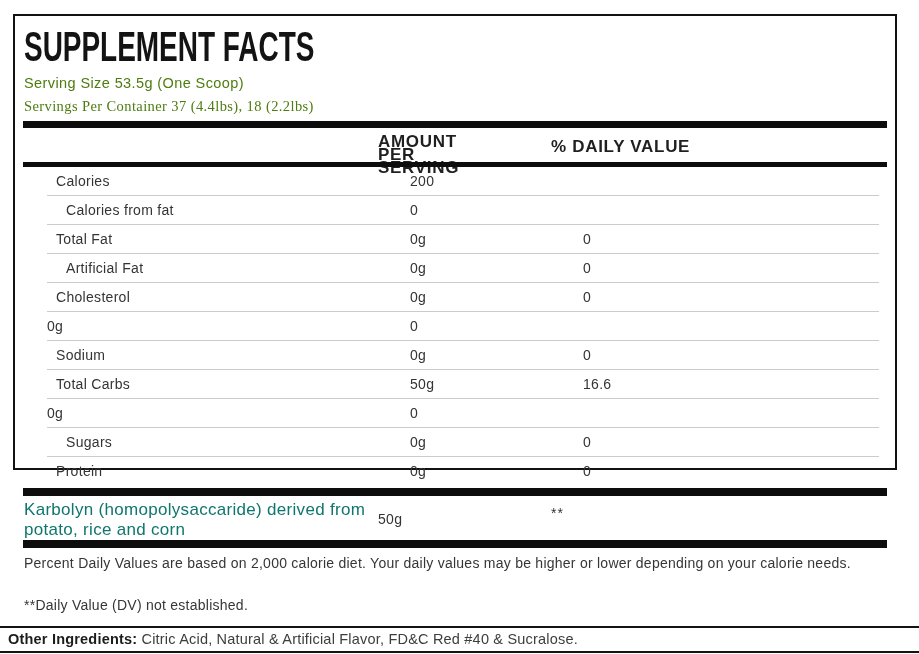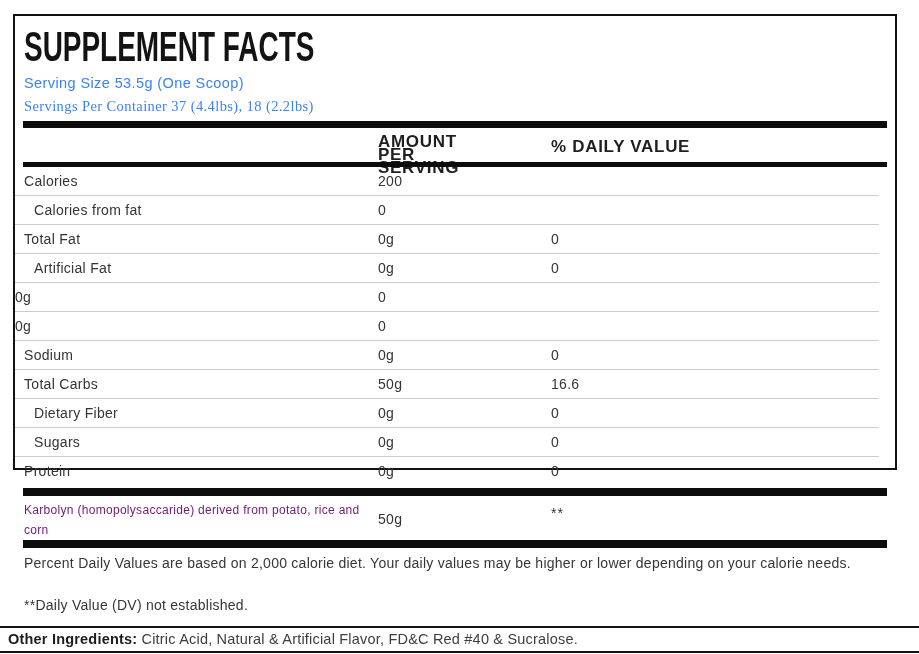--- a/index.html
+++ b/index.html
@@ -34,21 +34,21 @@
     letter-spacing:0px;
     color:#131313;
     transform:scaleX(0.65);
     transform-origin:left top;
     white-space:nowrap;
   }
   .serving-line{
     left:9px;
     font-size:14.5px;
     letter-spacing:0.4px;
-    color:#3b82f6;
+    color:#4d7c0f;
     white-space:nowrap;
   }
   .ss{top:59px;}
   .spc{top:82px;font-family:Liberation Serif, serif;}
   .thickbar{
     left:8px;right:8px;
     background:var(--bar);
   }
   .bar1{top:105px;height:7px;}
   .bar-hdr{top:146px;height:5px;}
@@ -58,41 +58,41 @@
     font-size:17px;
     font-weight:700;
     letter-spacing:0.7px;
     line-height:13px;
     color:#1f1f1f;
     text-transform:uppercase;
   }
   .hdr-amount{left:363px;top:119px;width:100px;}
   .hdr-dv{left:536px;top:124px;white-space:nowrap;}
   .rows{
-    left:0;right:16px;top:151px;
+    left:0;right:16px;top:151px;padding-left:32px;
   }
   .row{
     display:grid;
     grid-template-columns:363px 173px 1fr;
     align-items:center;
     height:28px;
     border-top:1px solid var(--sep);
     font-size:14px;
     letter-spacing:0.3px;
     color:#343434;
   }
   .row:first-child{border-top:none;}
   .cell.name{padding-left:9px;white-space:nowrap;}
   .cell.name.indent{padding-left:19px;}
   .blend-name{
     left:9px;top:484px;width:348px;
-    font-size:12px;
+    font-size:17px;
     letter-spacing:0.3px;
     line-height:20px;
-    color:#701a75;
+    color:#0f766e;
   }
   .blend-amount{left:363px;top:495px;font-size:14px;letter-spacing:0.3px;color:#343434;}
   .blend-dv{left:536px;top:489px;font-size:14px;letter-spacing:1px;color:#343434;}
   .footnote{
     left:9px;top:536px;width:864px;
     font-size:14px;
     letter-spacing:0.25px;
     line-height:22px;
     color:#363636;
   }
@@ -161,20 +161,21 @@
     <div class="cell dv">0</div>
   </div>
 
   <div class="row">
     <div class="cell name indent">Artificial Fat</div>
     <div class="cell amount">0g</div>
     <div class="cell dv">0</div>
   </div>
 
   <div class="row">
+    <div class="cell name">Cholesterol</div>
     <div class="cell amount">0g</div>
     <div class="cell dv">0</div>
   </div>
 
   <div class="row">
     <div class="cell amount">0g</div>
     <div class="cell dv">0</div>
   </div>
 
   <div class="row">
@@ -183,21 +184,20 @@
     <div class="cell dv">0</div>
   </div>
 
   <div class="row">
     <div class="cell name">Total Carbs</div>
     <div class="cell amount">50g</div>
     <div class="cell dv">16.6</div>
   </div>
 
   <div class="row">
-    <div class="cell name indent">Dietary Fiber</div>
     <div class="cell amount">0g</div>
     <div class="cell dv">0</div>
   </div>
 
   <div class="row">
     <div class="cell name indent">Sugars</div>
     <div class="cell amount">0g</div>
     <div class="cell dv">0</div>
   </div>
 

